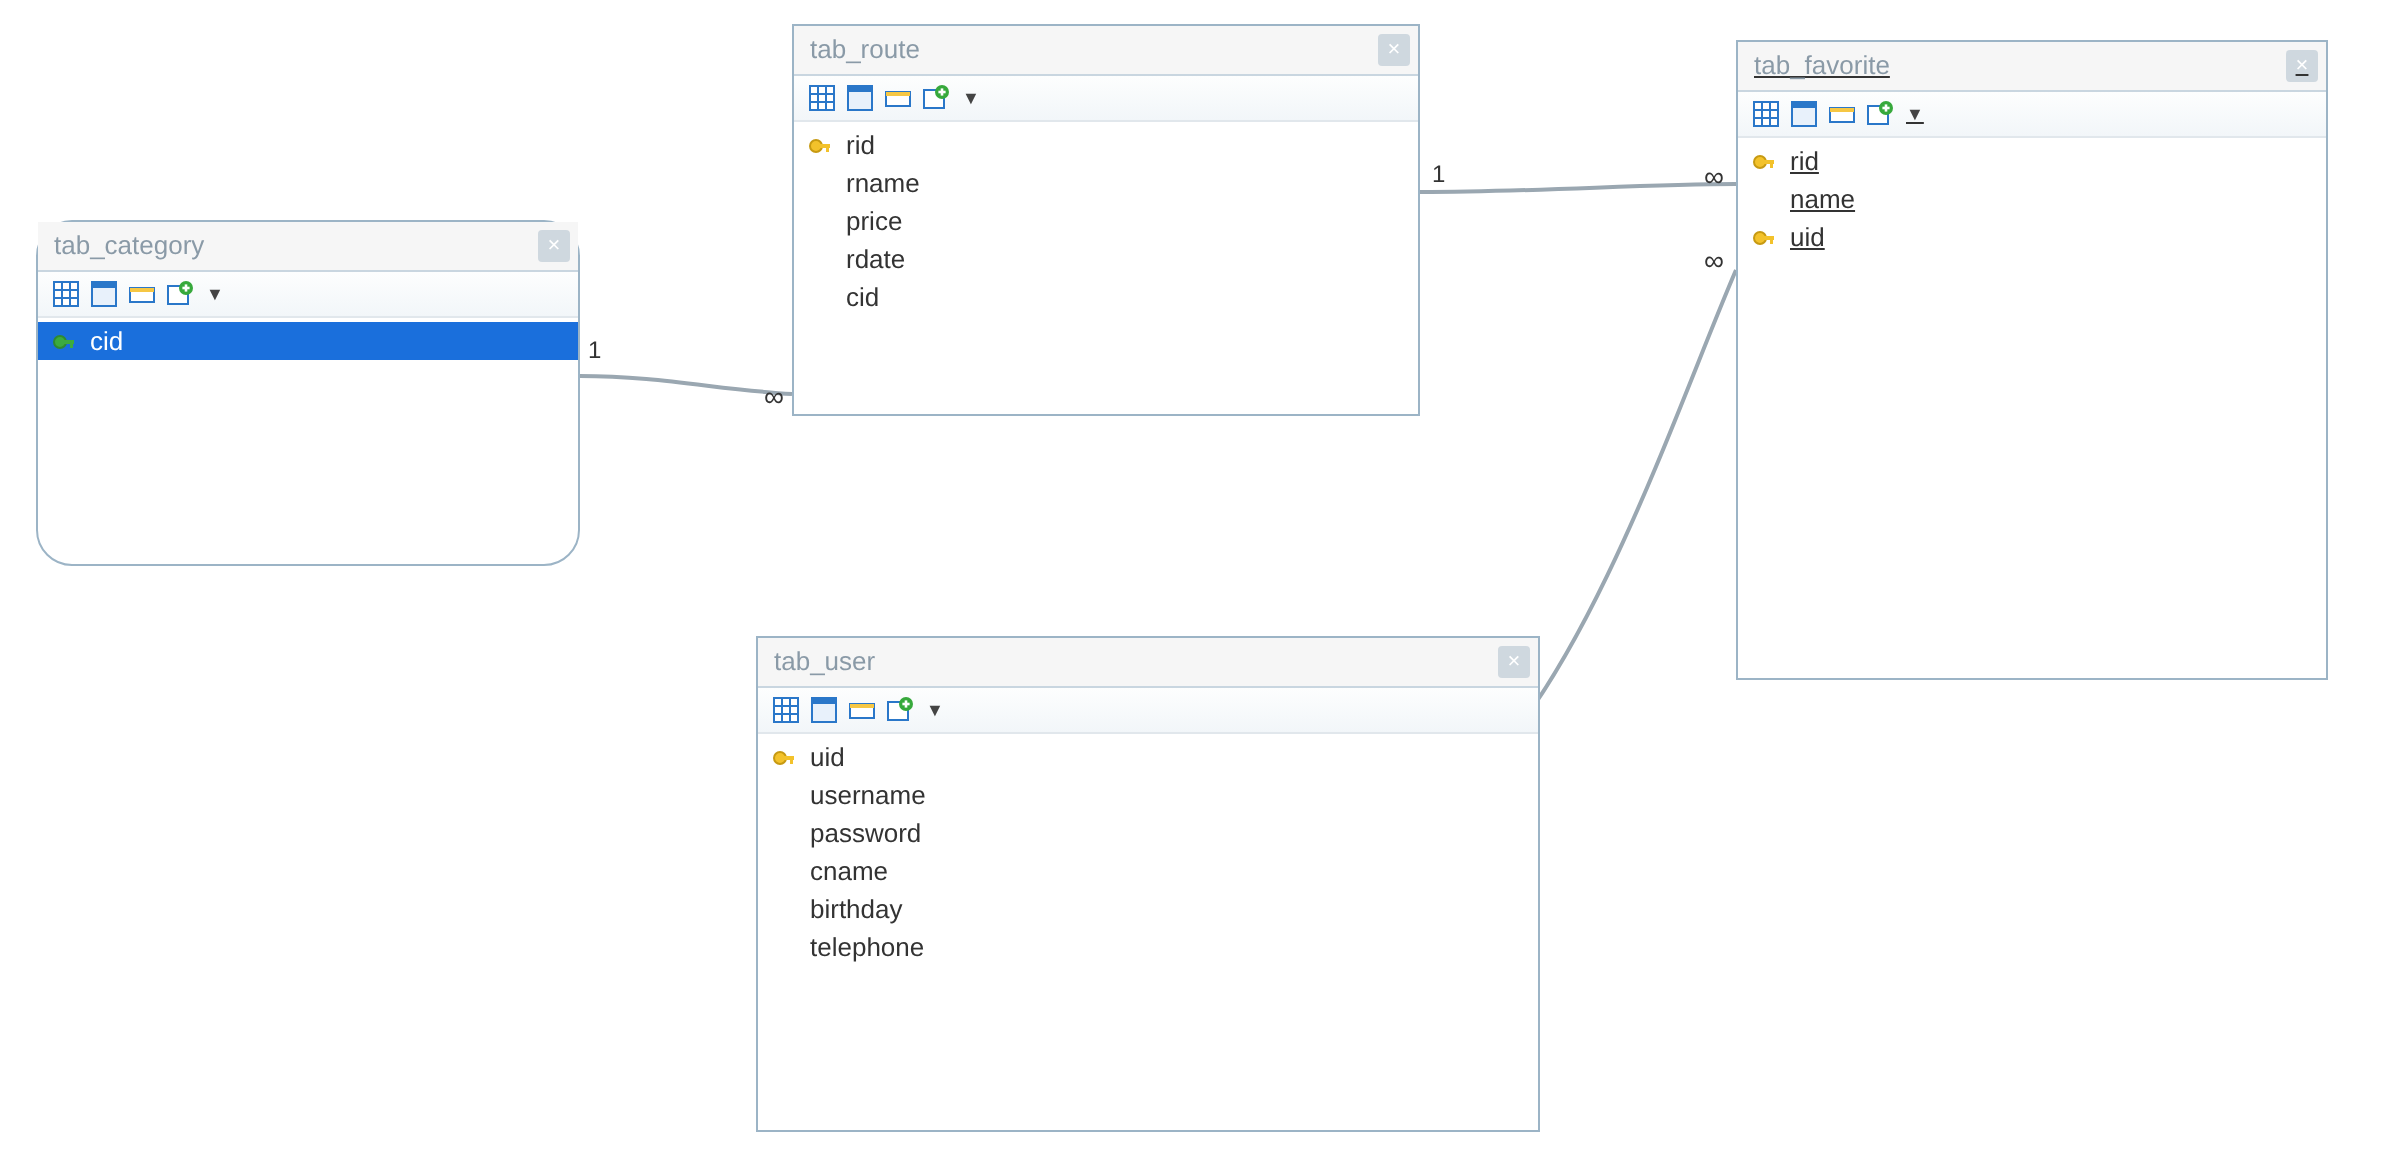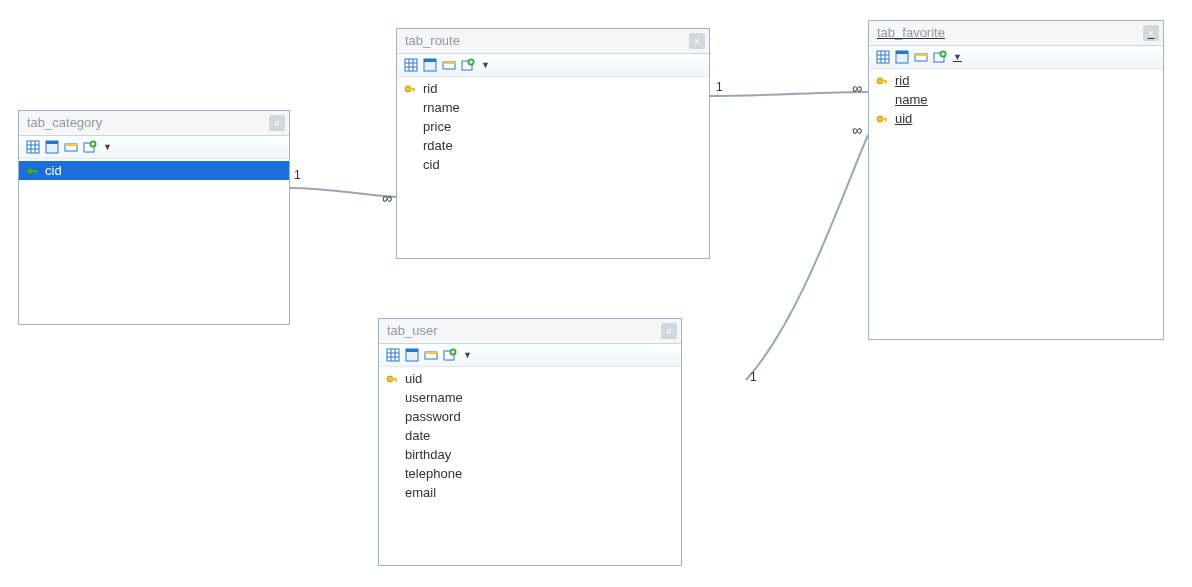--- a/index.html
+++ b/index.html
@@ -98,24 +98,24 @@
   }
   .key-slot {
     width: 14px;
     display: flex;
     align-items: center;
     justify-content: center;
   }
   .col-name { flex: 1; }
 
   
-  #t-category { left: 18px;  top: 110px; width: 272px; height: 215px; }
-  #t-route    { left: 396px; top: 28px;  width: 314px; height: 231px; }
+  #t-category { left: 18px;  top: 110px; width: 272px; height: 173px; border-radius: 18px; }
+  #t-route    { left: 396px; top: 12px;  width: 314px; height: 196px; }
   #t-favorite { left: 868px; top: 20px;  width: 296px; height: 320px; text-decoration: underline; }
-  #t-user     { left: 378px; top: 318px; width: 304px; height: 248px; }
+  #t-user     { left: 378px; top: 318px; width: 392px; height: 248px; }
 </style>
 </head>
 <body>
 
 <svg class="connections">
 
   <path d="M290 188 C 330 188, 360 195, 396 197" stroke="#9aa7b1" stroke-width="2" fill="none"></path>
 
   <path d="M710 96 C 770 96, 820 92, 868 92" stroke="#9aa7b1" stroke-width="2" fill="none"></path>
 
@@ -365,28 +365,24 @@
     <div class="col-row">
       <span class="key-slot"></span>
       <span class="col-name">username</span>
     </div>
     <div class="col-row">
       <span class="key-slot"></span>
       <span class="col-name">password</span>
     </div>
     <div class="col-row">
       <span class="key-slot"></span>
-      <span class="col-name">date</span>
+      <span class="col-name">cname</span>
     </div>
     <div class="col-row">
       <span class="key-slot"></span>
       <span class="col-name">birthday</span>
     </div>
     <div class="col-row">
       <span class="key-slot"></span>
       <span class="col-name">telephone</span>
     </div>
-    <div class="col-row">
-      <span class="key-slot"></span>
-      <span class="col-name">email</span>
-    </div>
   </div>
 </div>
 
 </body></html>

